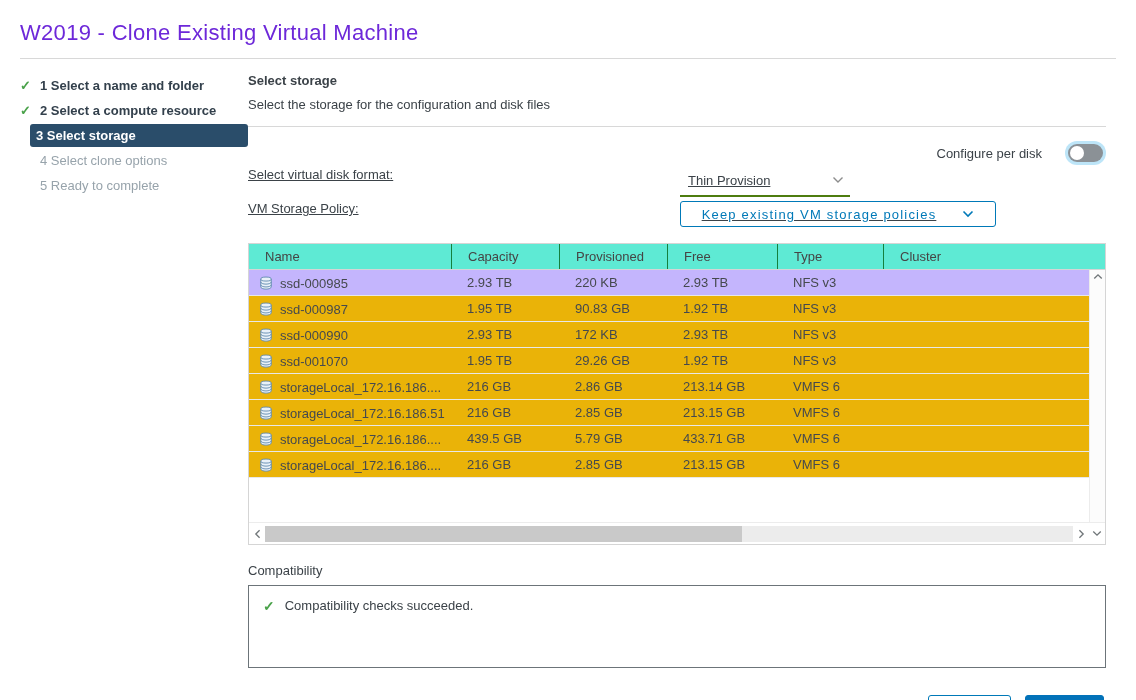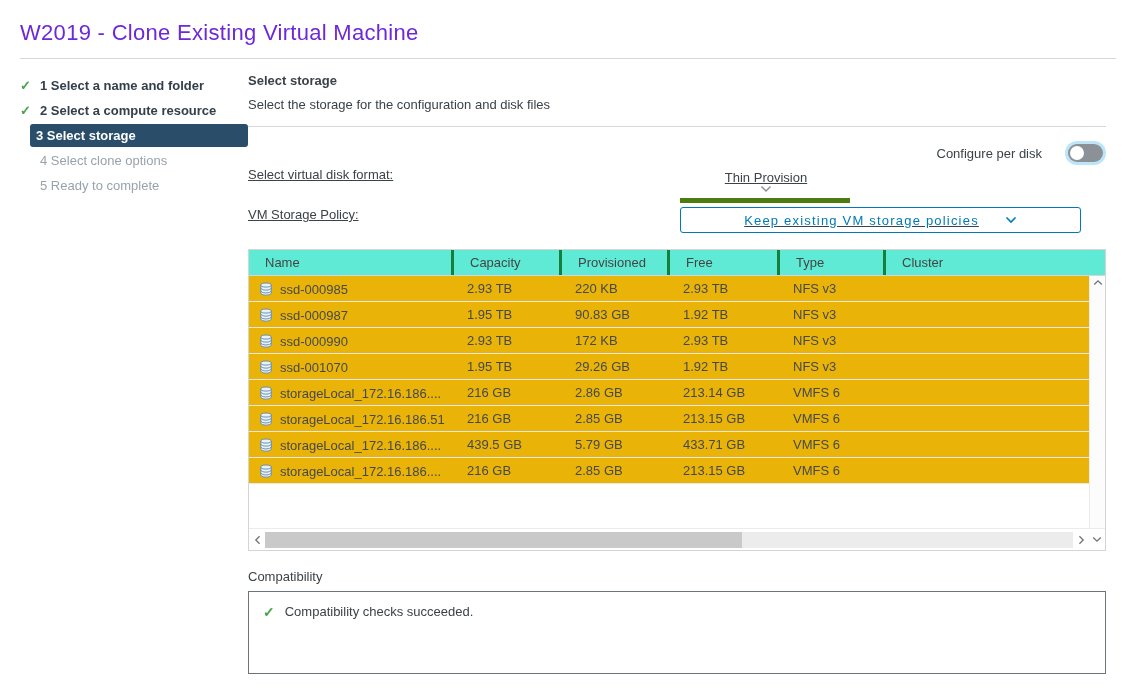--- a/index.html
+++ b/index.html
@@ -36,36 +36,36 @@
   
   .toggle-row { display:flex; justify-content:flex-end; align-items:center; gap:26px; margin-top:14px; height:24px; }
   .toggle-label { font-size:13px; color:#3b4248; }
   .toggle { width:35px; height:18px; border-radius:10px; background:#8b9196; position:relative;
     box-shadow:0 0 0 3px #bde5f8; cursor:pointer; margin-right:3px; }
   .toggle::after { content:""; position:absolute; left:2px; top:2px; width:14px; height:14px; border-radius:50%; background:#fff; }
 
   .field-row { display:flex; margin-top:2px; min-height:30px;text-decoration:underline; }
   .field-label { width:432px; flex:0 0 432px; font-size:13px; color:#3b4248; }
   .select-underline { width:170px; display:flex; align-items:center; justify-content:space-between;
-    border-bottom:5px solid #4d7c0f; padding:3px 6px 5px 8px; font-size:13px; color:#3b4248; cursor:pointer;flex-direction:column; }
-  .policy-btn { width:401px; height:26px; border:1px solid var(--accent); border-radius:3px; background:#fff;
+    border-bottom:2px solid #4d7c0f; padding:3px 6px 5px 8px; font-size:13px; color:#3b4248; cursor:pointer; }
+  .policy-btn { width:316px; height:26px; border:1px solid var(--accent); border-radius:3px; background:#fff;
     color:var(--accent); font-size:13px; letter-spacing:1.2px; font-weight:500; cursor:pointer;
     display:flex; align-items:center; justify-content:center; gap:26px; font-family:"Liberation Sans",sans-serif; }
 
   
   .grid { margin-top:12px; border:1px solid #d5d5d5; font-size:13px; }
   .gcols { display:grid; grid-template-columns:202px 108px 108px 110px 106px 1fr; }
   .thead { background:#5eead4; border-bottom:1px solid #d5d5d5; }
-  .th { padding:5px 8px 5px 16px; color:#454545; font-weight:400; border-left:3px solid #15803d; white-space:nowrap; }
+  .th { padding:5px 8px 5px 16px; color:#454545; font-weight:400; border-left:1px solid #15803d; white-space:nowrap; }
   .th:first-child { border-left:none; }
   .tmiddle { display:flex; }
   .tbody { flex:1; min-width:0; }
   .t-row { display:grid; grid-template-columns:202px 108px 108px 110px 106px 1fr; height:26px;
     border-bottom:1px solid #e8e8e8; cursor:pointer; background:#eab308; }
-  .t-row.selected { background:#eab308; }
+  .t-row.selected { background:#c4b5fd; }
   .td { padding:5px 8px 4px 16px; color:#45494e; white-space:nowrap; overflow:hidden; text-overflow:ellipsis; }
   .td.name { display:flex; align-items:center; gap:7px; padding-left:10px; }
   .td.name svg { flex:0 0 14px; }
   .tfiller { height:44px; }
   .vscroll { width:16px; flex:0 0 16px; border-left:1px solid #ececec; background:#fcfcfc;
     display:flex; flex-direction:column; align-items:center; padding-top:3px; cursor:pointer; }
   .hscroll { display:flex; align-items:center; height:22px; border-top:1px solid #ececec; background:#fff; }
   .h-arrow { width:16px; flex:0 0 16px; display:flex; align-items:center; justify-content:center; cursor:pointer; }
   .h-track { flex:1; height:16px; background:#ececec; position:relative; cursor:pointer; }
   .h-thumb { position:absolute; left:0; top:0; height:16px; width:59%; background:#c9c9c9; cursor:grab; }

